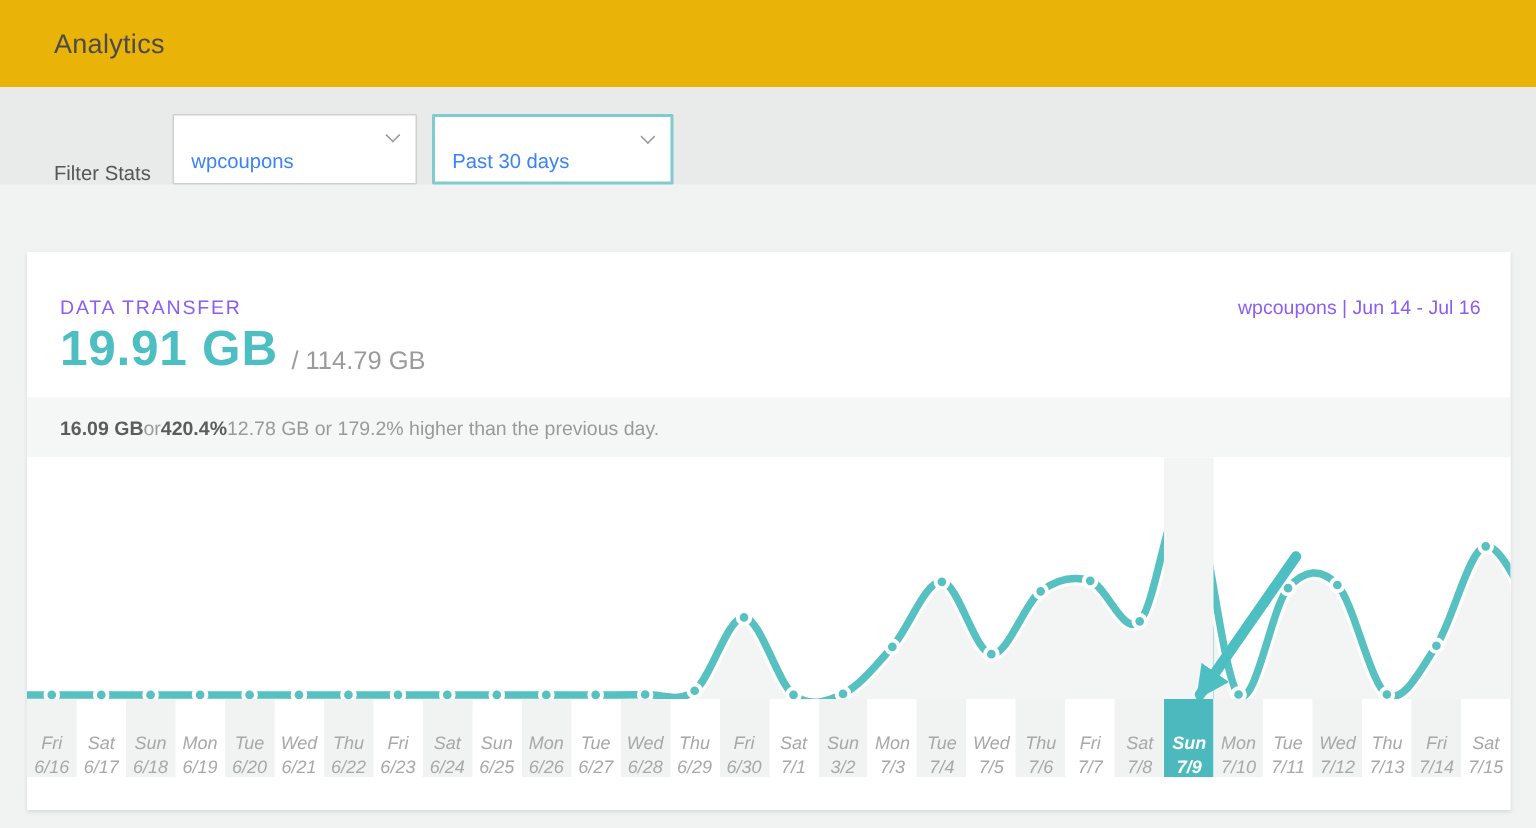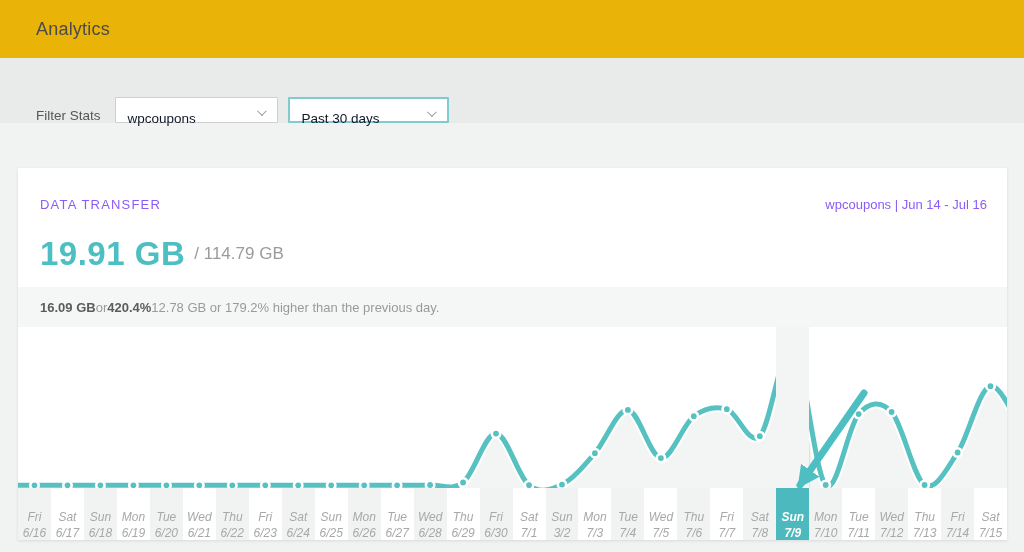--- a/index.html
+++ b/index.html
@@ -4,36 +4,36 @@
 <style>
   * { margin:0; padding:0; box-sizing:border-box; }
   html,body { width:1024px; height:552px; overflow:hidden; }
   body { font-family:"Liberation Sans","DejaVu Sans",sans-serif; background:#f1f2f2; }
 
   .topbar { height:58px; background:#eab308; display:flex; align-items:center; padding-left:36px; }
   .topbar h1 { font-size:18px; font-weight:400; color:#4b4b4b; letter-spacing:.2px; }
 
   .filterbar { height:65px; background:#e9eaea; display:flex; align-items:flex-end; padding-left:36px; }
   .filter-label { font-size:13.5px; color:#565656; margin-right:14px; }
-  .select { position:relative; height:26px; background:#fff; border:1px solid #cfcfcf;
-            display:flex; align-items:center; padding:16px 30px 0 12px; font-size:13.5px; color:#0f172a;
+  .select { position:relative; height:47px; background:#fff; border:1px solid #cfcfcf;
+            display:flex; align-items:center; padding:16px 30px 0 12px; font-size:13.5px; color:#3b82f6;
             cursor:pointer; border-radius:1px; }
   .select.site { width:163px; margin-right:10px; }
   .select.range { width:161px; border:2px solid #7fcbcd; }
   .chev { position:absolute; right:13px; top:11px; width:7px; height:7px;
           border-right:1.5px solid #9a9a9a; border-bottom:1.5px solid #9a9a9a;
           transform:rotate(45deg) translateY(-2px); }
 
   .main { margin-top:45px; }
   .card { position:relative; width:989px; height:372px; margin-left:18px; background:#ffffff;
           box-shadow:0 1px 3px rgba(0,0,0,.10); }
   .card-head { display:flex; justify-content:space-between; padding:29px 20px 0 22px;
                font-size:13px; line-height:16px; color:#8b5cf6; }
   .card-title { letter-spacing:1.2px; }
-  .usage { padding-left:22px; margin-top:22px; height:38px; display:flex; align-items:center; }
+  .usage { padding-left:22px; height:38px; display:flex; align-items:flex-end; }
   .usage .big { font-size:33px; font-weight:700; color:var(--accent,#4dbfc3); letter-spacing:.5px; }
   .usage .total { font-size:17px; color:#9b9b9b; margin-left:9px; }
   .summary { margin-top:14px; height:40px; background:#f5f6f6; display:flex; align-items:center;
              padding-left:22px; font-size:13px; color:#9a9a9a; }
   .summary b { color:#5c5c5c; font-weight:700; }
 
   .chart-wrap { position:relative; height:161px; background:#fff; }
   .col-highlight { position:absolute; top:0; bottom:0; background:#f3f4f4; }
   #chart-svg { display:block; width:989px; height:161px; }
   .arrow-svg { position:absolute; left:768px; top:58px; width:95px; height:112px; pointer-events:none; }

